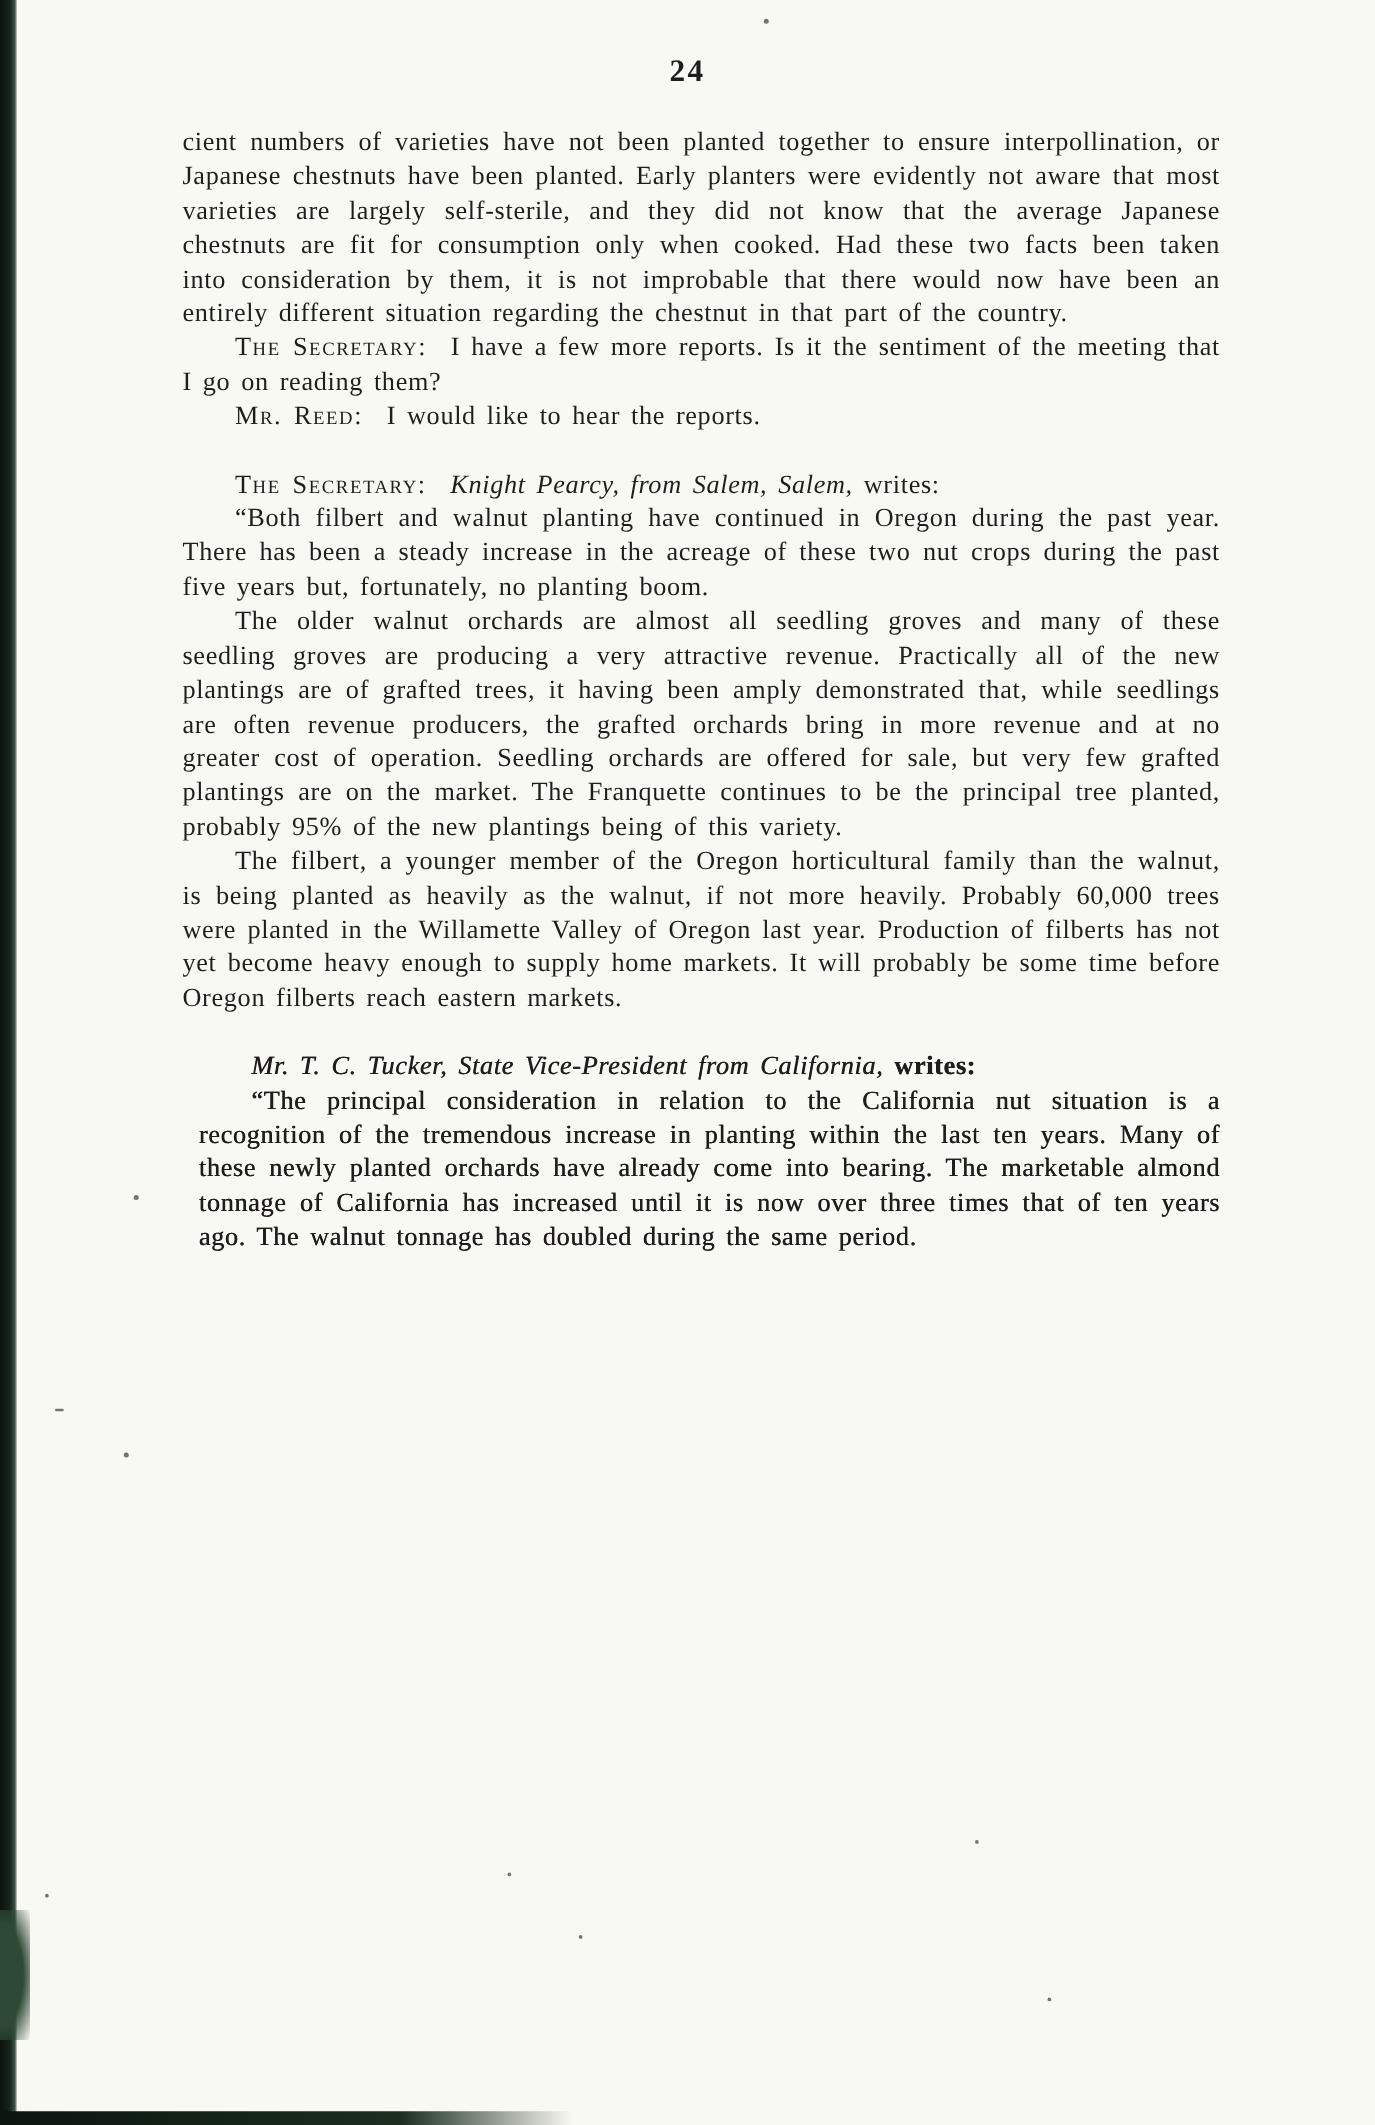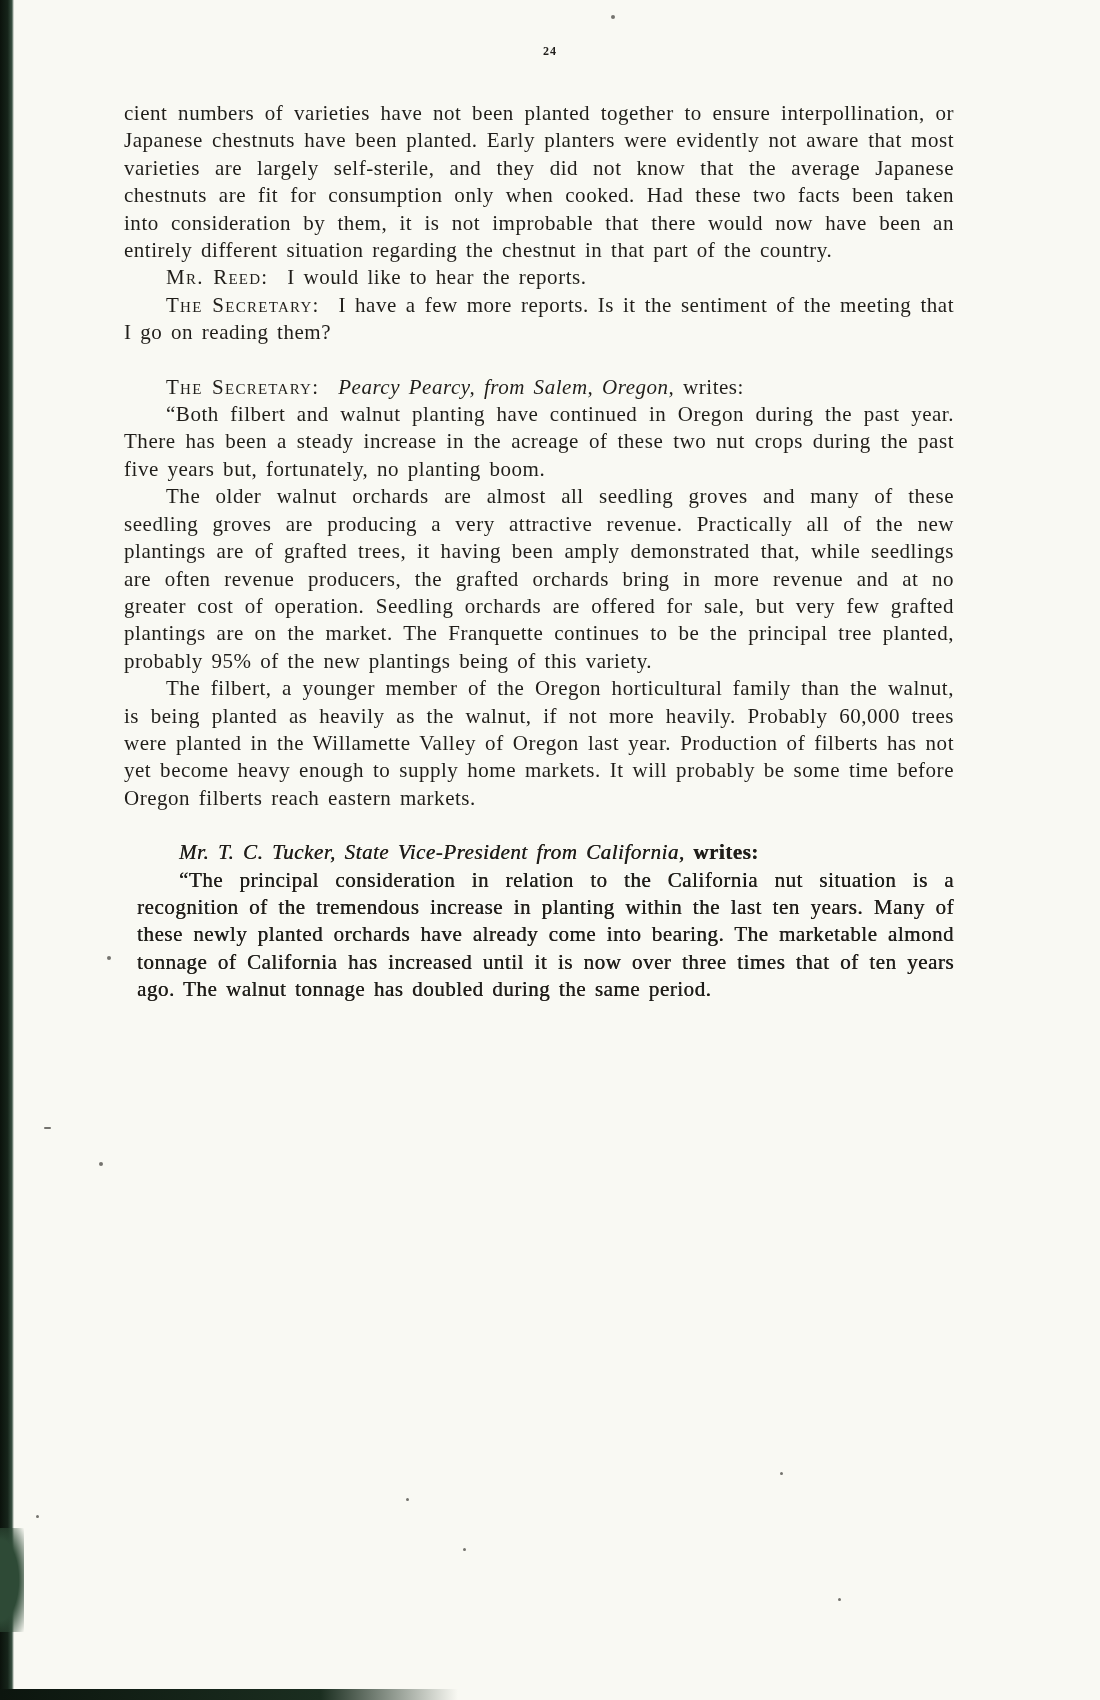--- a/index.html
+++ b/index.html
@@ -46,27 +46,27 @@
     width: 4px; height: 4px;
     opacity: .7;
     z-index: 1;
   }
   .page-number {
     position: absolute;
     top: 44px;
     left: 0;
     width: 100%;
     text-align: center;
-    font-size: 12px;
+    font-size: 25px;
     font-weight: bold;
     letter-spacing: .08em;
   }
   .text-block {
     position: absolute;
-    left: 124px;
+    left: 146px;
     top: 100px;
     width: 830px;
     font-size: 21px;
     line-height: 27.4px;
     letter-spacing: .025em;
     word-spacing: .14em;
     text-align: justify;
   }
   .text-block p {
     margin: 0;
@@ -100,23 +100,23 @@
   <div class="speck" style="left:406px; top:1498px; width:3px; height:3px;"></div>
   <div class="speck" style="left:780px; top:1472px; width:3px; height:3px;"></div>
   <div class="speck" style="left:463px; top:1548px; width:3px; height:3px;"></div>
   <div class="speck" style="left:838px; top:1598px; width:3px; height:3px;"></div>
   <div class="speck" style="left:36px; top:1515px; width:3px; height:3px;"></div>
 
   <div class="page-number">24</div>
 
   <div class="text-block">
       <p class=""><span class="seg-normal">cient numbers of varieties have not been planted together to ensure interpollination, or Japanese chestnuts have been planted.  Early planters were evidently not aware that most varieties are largely self-sterile, and they did not know that the average Japanese chestnuts are fit for consumption only when cooked.  Had these two facts been taken into consideration by them, it is not improbable that there would now have been an entirely different situation regarding the chestnut in that part of the country.</span></p>
+      <p class="indent"><span class="seg-smallcaps">The Secretary:</span><span class="seg-normal">I have a few more reports.  Is it the sentiment of the meeting that I go on reading them?</span></p>
       <p class="indent"><span class="seg-smallcaps">Mr. Reed:</span><span class="seg-normal">I would like to hear the reports.</span></p>
-      <p class="indent"><span class="seg-smallcaps">The Secretary:</span><span class="seg-normal">I have a few more reports.  Is it the sentiment of the meeting that I go on reading them?</span></p>
-      <p class="indent space-before"><span class="seg-smallcaps">The Secretary:</span><span class="seg-italic">Pearcy Pearcy, from Salem, Oregon,</span><span class="seg-normal"> writes:</span></p>
+      <p class="indent space-before"><span class="seg-smallcaps">The Secretary:</span><span class="seg-italic">Knight Pearcy, from Salem, Salem,</span><span class="seg-normal"> writes:</span></p>
       <p class="indent"><span class="seg-normal">“Both filbert and walnut planting have continued in Oregon during the past year.  There has been a steady increase in the acreage of these two nut crops during the past five years but, fortunately, no planting boom.</span></p>
       <p class="indent"><span class="seg-normal">The older walnut orchards are almost all seedling groves and many of these seedling groves are producing a very attractive revenue.  Practically all of the new plantings are of grafted trees, it having been amply demonstrated that, while seedlings are often revenue producers, the grafted orchards bring in more revenue and at no greater cost of operation.  Seedling orchards are offered for sale, but very few grafted plantings are on the market.  The Franquette continues to be the principal tree planted, probably 95% of the new plantings being of this variety.</span></p>
       <p class="indent"><span class="seg-normal">The filbert, a younger member of the Oregon horticultural family than the walnut, is being planted as heavily as the walnut, if not more heavily.  Probably 60,000 trees were planted in the Willamette Valley of Oregon last year.  Production of filberts has not yet become heavy enough to supply home markets.  It will probably be some time before Oregon filberts reach eastern markets.</span></p>
       <p class="indent space-before heavy"><span class="seg-italic">Mr. T. C. Tucker, State Vice-President from California,</span><span class="seg-bold"> writes:</span></p>
       <p class="indent heavy"><span class="seg-normal">“The principal consideration in relation to the California nut situation is a recognition of the tremendous increase in planting within the last ten years.  Many of these newly planted orchards have already come into bearing.  The marketable almond tonnage of California has increased until it is now over three times that of ten years ago.  The walnut tonnage has doubled during the same period.</span></p>
     </div>
 
 </div>
 
 </body></html>

